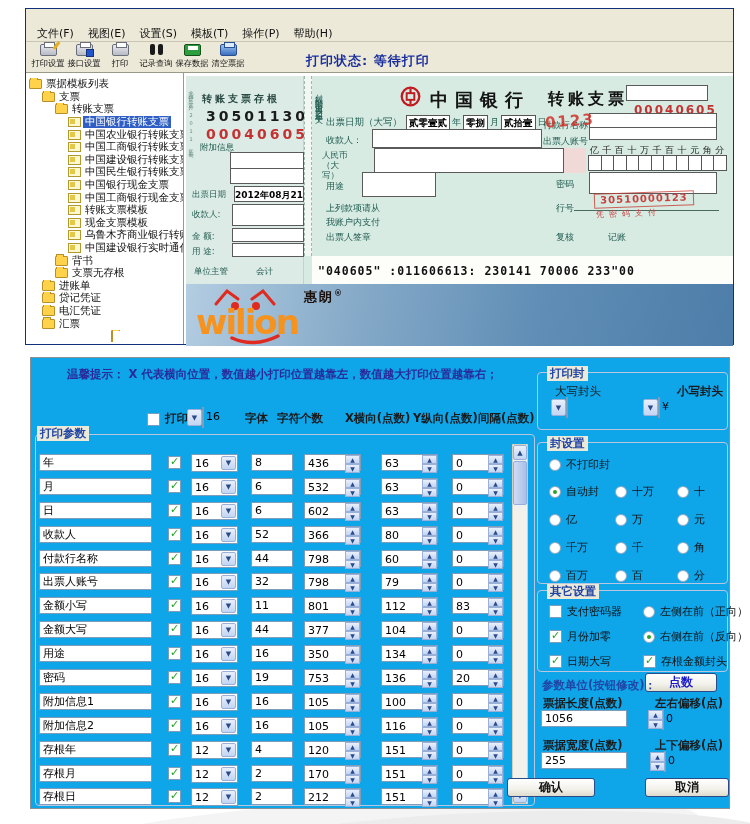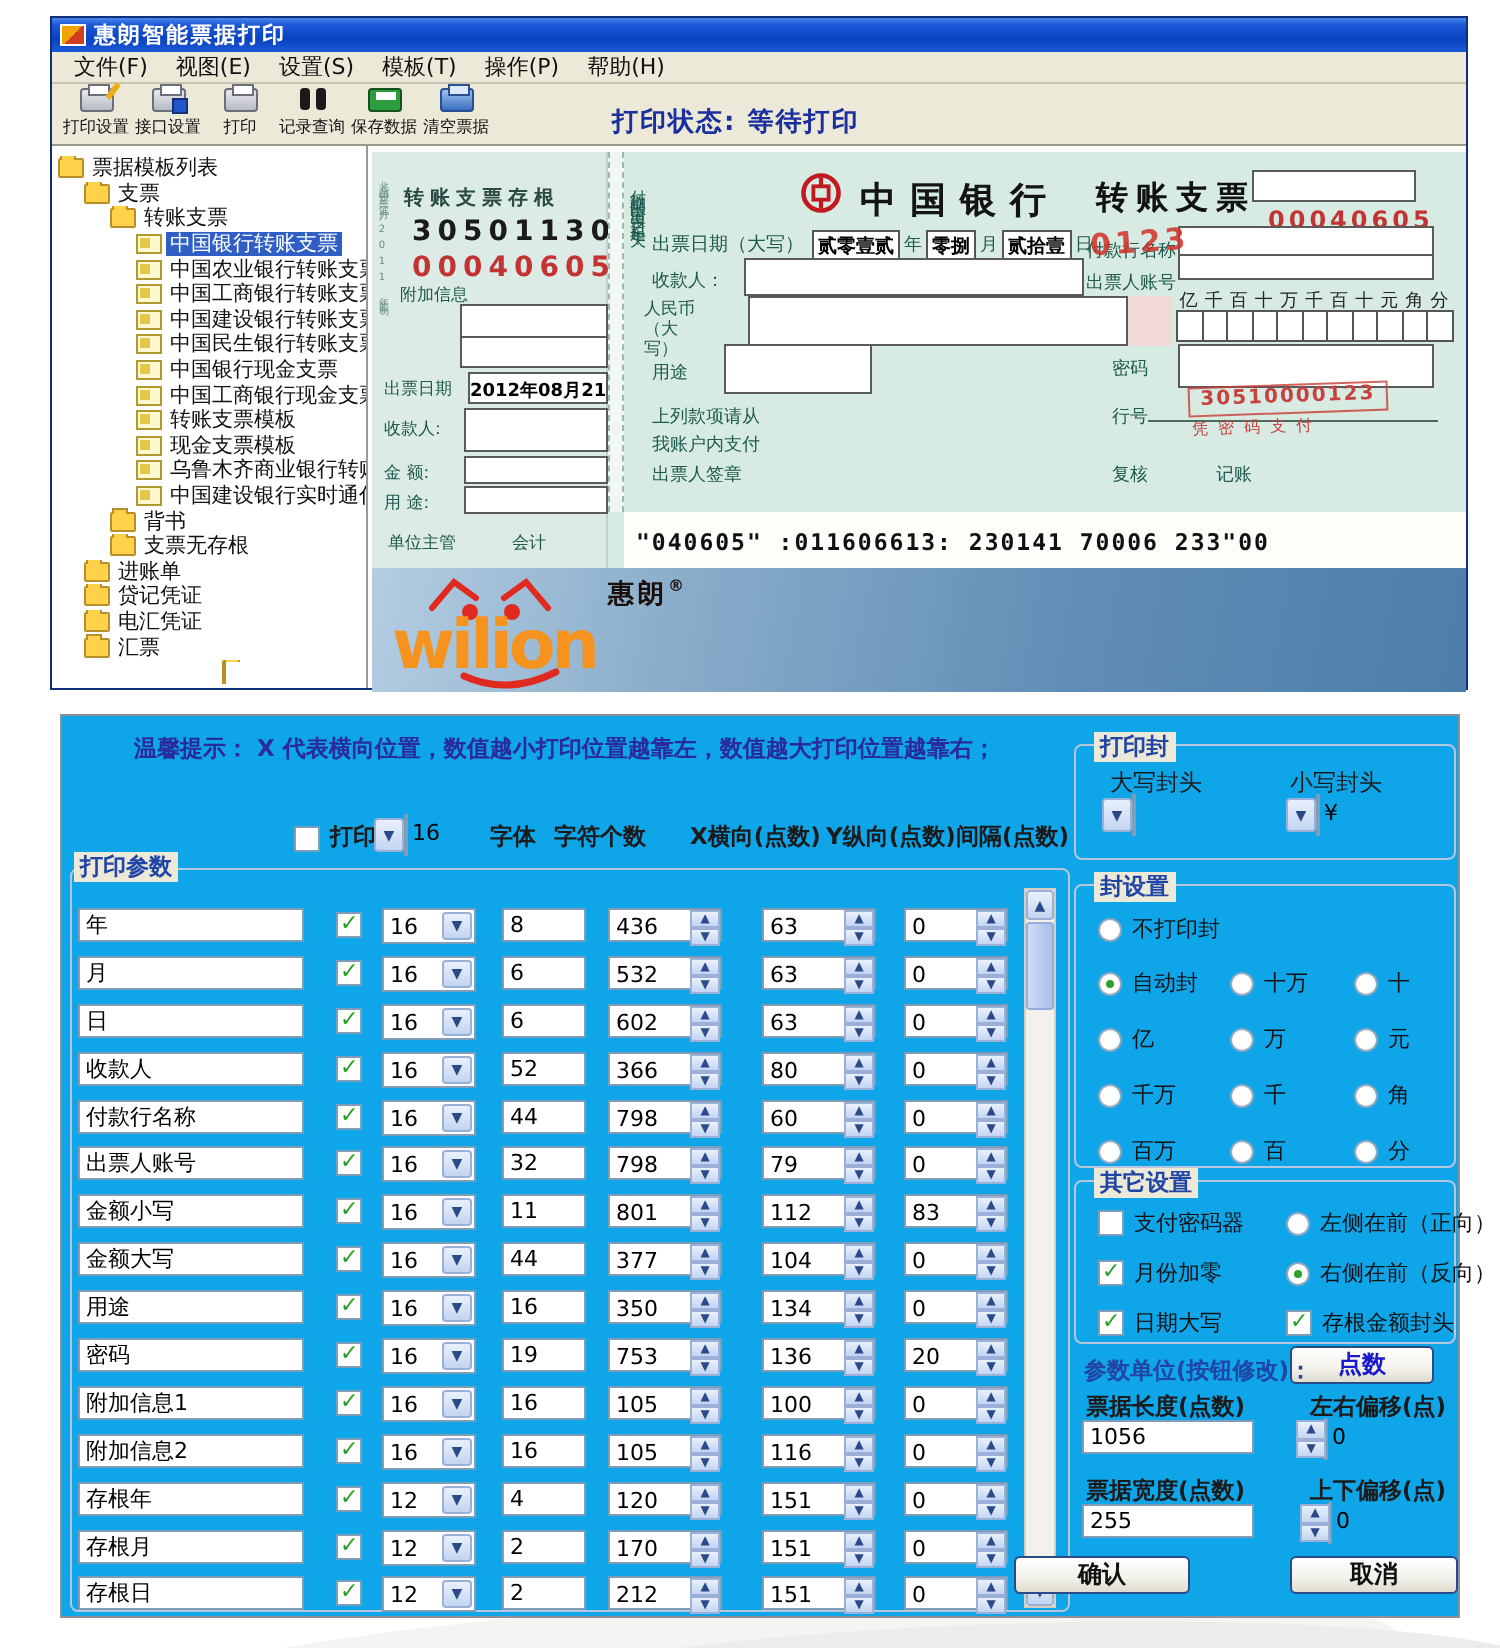--- a/index.html
+++ b/index.html
@@ -152,24 +152,20 @@
   .slabel { position:absolute; font-size:11.5px; font-weight:bold; color:#1a1a1a; white-space:nowrap; }
 </style>
 </head>
 <body>
 
 <div class="page">
   <div class="swoosh1"></div>
   <div class="swoosh2"></div>
 
   <div class="win">
-    <div class="titlebar">
-      <span class="title-icon"></span>
-      <span class="title-text">惠朗智能票据打印</span>
-    </div>
     <div class="menubar" id="menubar">
   <span class="menu-item">文件(F)</span>
 
   <span class="menu-item">视图(E)</span>
 
   <span class="menu-item">设置(S)</span>
 
   <span class="menu-item">模板(T)</span>
 
   <span class="menu-item">操作(P)</span>
@@ -943,21 +939,21 @@
     </div>
 
     
     <span class="group-label" style="left:516px;top:8px;">打印封</span>
     <div class="groupbox" style="left:506px;top:14px;width:191px;height:58px;"></div>
     <span class="hlabel" style="left:524px;top:26px;font-weight:normal;">大写封头</span>
     <span class="dd abs" style="left:520px;top:40px;width:82px;">
       <span class="ddval"></span>
       <span class="ddbtn">▼</span>
     </span>
-    <span class="hlabel" style="left:614px;top:26px;font-weight:normal;">小写封头</span>
+    <span class="hlabel" style="left:646px;top:26px;font-weight:bold;">小写封头</span>
     <span class="dd abs" style="left:610px;top:40px;width:80px;">
       <span class="ddval">¥</span>
       <span class="ddbtn">▼</span>
     </span>
 
     
     <span class="group-label" style="left:516px;top:78px;">封设置</span>
     <div class="groupbox" style="left:506px;top:84px;width:191px;height:142px;"></div>
     <span class="opt abs" style="left:518px;top:99px;">
       <span class="rd"></span>

